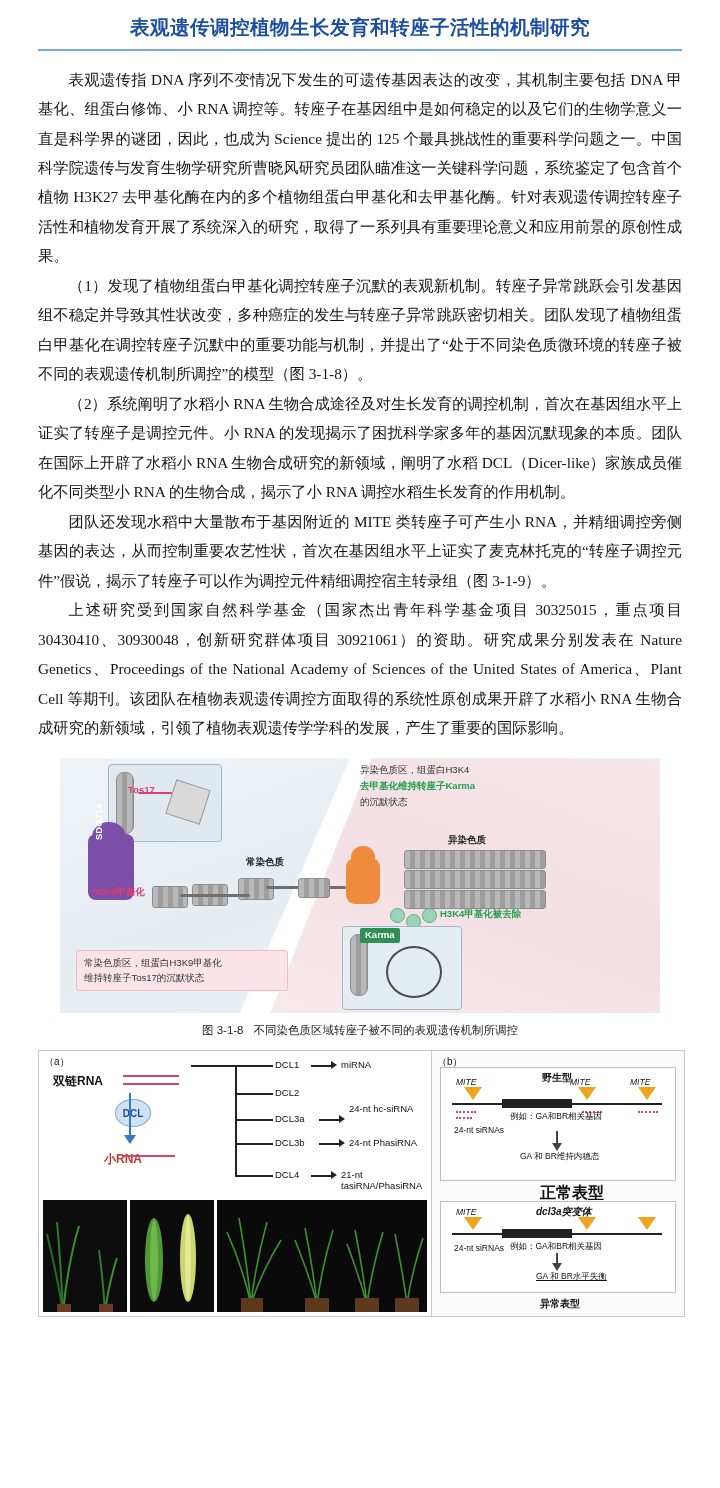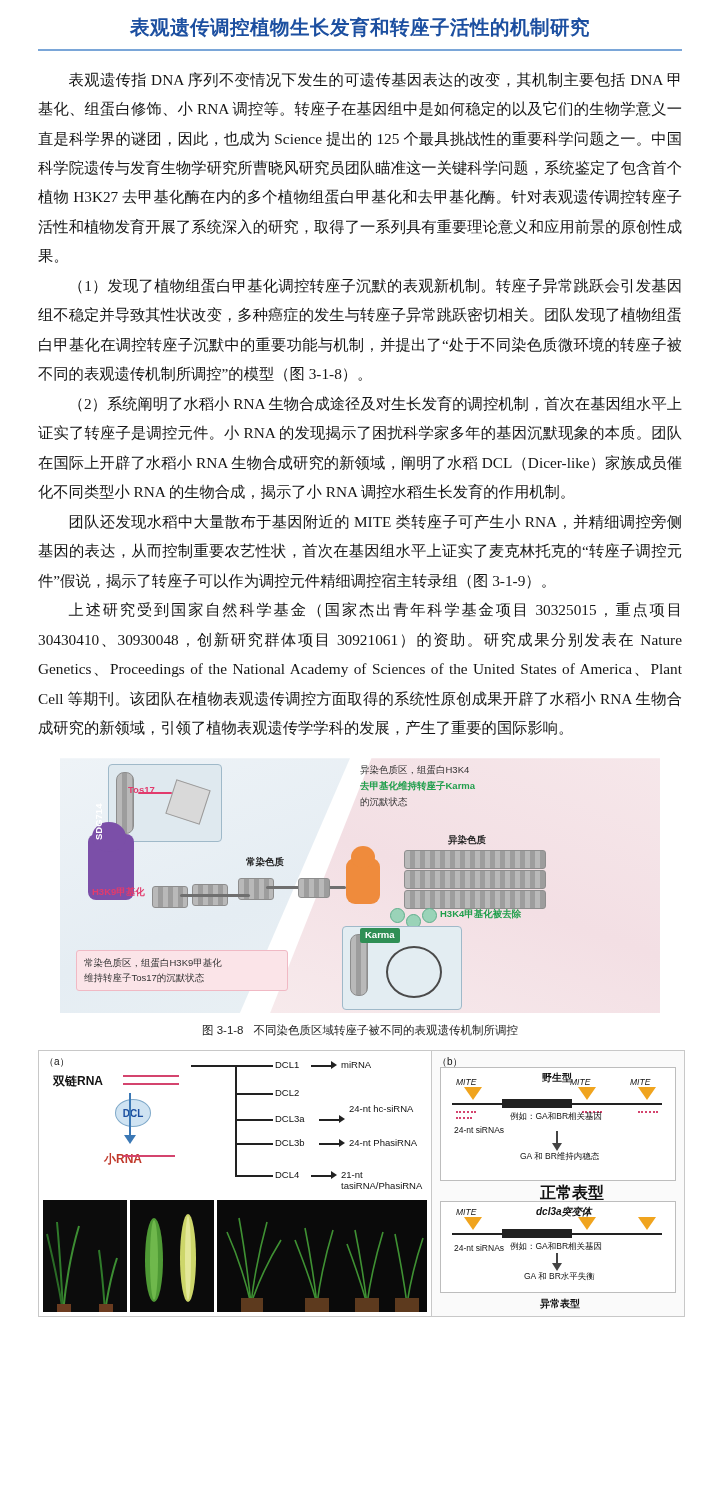--- a/index.html
+++ b/index.html
@@ -364,20 +364,20 @@
       <div class="mite" style="left:32px; top:166px;"></div>
       <div class="b-txt it" style="left:24px; top:156px;">MITE</div>
       <div class="mite" style="left:146px; top:166px;"></div>
       <div class="mite" style="left:206px; top:166px;"></div>
 
       <div class="b-txt" style="left:22px; top:192px;">24-nt siRNAs</div>
       <div class="b-txt" style="left:78px; top:190px;">例如：GA和BR相关基因</div>
 
       <div style="position:absolute; left:124px; top:202px; width:2px; height:12px; background:#444;"></div>
       <div class="b-arrow" style="left:120px; top:212px;"></div>
-      <div class="b-txt" style="left:92px; top:220px;">GA 和 BR水平失衡</div>
+      <div class="b-txt" style="left:104px; top:220px;text-decoration:underline;">GA 和 BR水平失衡</div>
 
       <div class="b-txt" style="left:108px; top:246px; font-size:10px; font-weight:bold;">异常表型</div>
     </div>
   </div>
 
 
 </div>
 
 </body></html>

